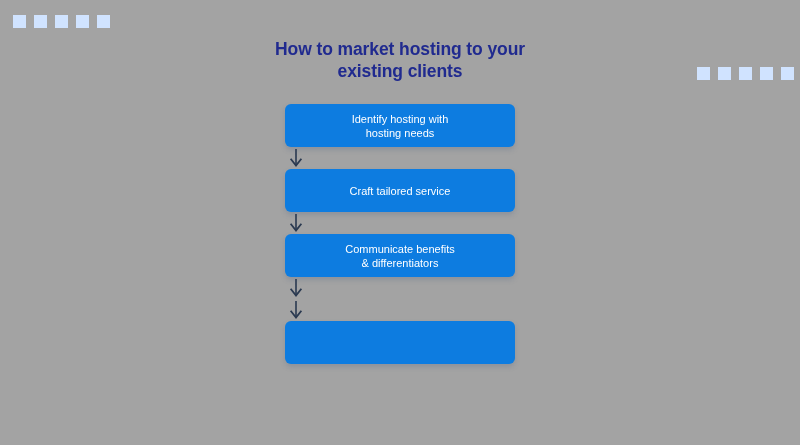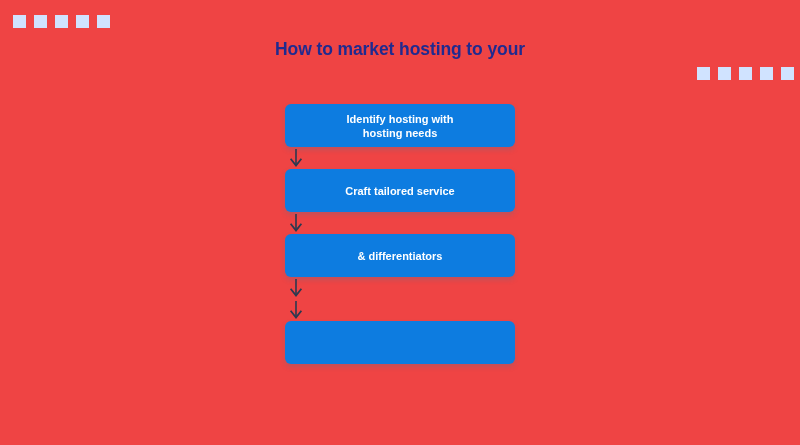--- a/index.html
+++ b/index.html
@@ -10,21 +10,21 @@
     width: 800px;
     height: 445px;
     background: #ffffff;
     font-family: "Liberation Sans", sans-serif;
     overflow: hidden;
   }
   #canvas {
     position: relative;
     width: 800px;
     height: 445px;
-    background: #ef4444;
+    background: #a3a3a3;
   }
 
   
   .deco-strip {
     position: absolute;
     display: flex;
     gap: 8px;
   }
   .deco-strip.left  { left: 13px;  top: 15px; }
   .deco-strip.right { left: 697px; top: 67px; }
@@ -67,21 +67,21 @@
     box-sizing: border-box;
     background: #0d7ce0;
     border-radius: 6px;
     box-shadow: 0 3px 5px rgba(90,110,140,0.30);
     display: flex;
     align-items: center;
     justify-content: center;
     text-align: center;
     color: #ffffff;
     font-size: 11px;
-    font-weight: bold;
+    font-weight: normal;
     line-height: 14px;
     padding: 0 0;
   }
   .flow-box .txt { display: block; }
   .flow-box .txt .l { display: block; }
 
   .connector {
     height: 22px;
     width: 22px;
     display: flex;
@@ -106,20 +106,21 @@
   <div class="deco-strip right" id="deco-right">
       <div class="deco-sq" style="background: rgb(208, 227, 255);"></div>
       <div class="deco-sq" style="background: rgb(208, 227, 255);"></div>
       <div class="deco-sq" style="background: rgb(208, 227, 255);"></div>
       <div class="deco-sq" style="background: rgb(208, 227, 255);"></div>
       <div class="deco-sq" style="background: rgb(208, 227, 255);"></div>
     </div>
 
   <div class="title">
     <span class="line">How to market hosting to your</span>
+    <span class="line">existing clients</span>
   </div>
 
   <div class="flow" id="flow">
       <div class="flow-step">
         <div class="flow-box" style="background: rgb(13, 124, 224); color: rgb(255, 255, 255);">
           <span class="txt">
             <span class="l">Identify hosting with</span>
             <span class="l">hosting needs</span>
           </span>
         </div>
@@ -139,20 +140,21 @@
       </div>
       <div class="connector">
         <svg width="14" height="20" viewBox="0 0 14 20">
           <line x1="7" y1="1" x2="7" y2="16" stroke="#2a3950" stroke-width="1.6"></line>
           <polyline points="2.2,11.5 7,17.5 11.8,11.5" fill="none" stroke="#2a3950" stroke-width="1.8" stroke-linecap="square"></polyline>
         </svg>
       </div>
       <div class="flow-step">
         <div class="flow-box" style="background: rgb(13, 124, 224); color: rgb(255, 255, 255);">
           <span class="txt">
+            <span class="l">Communicate benefits</span>
             <span class="l">&amp; differentiators</span>
           </span>
         </div>
       </div>
       <div class="connector">
         <svg width="14" height="20" viewBox="0 0 14 20">
           <line x1="7" y1="1" x2="7" y2="16" stroke="#2a3950" stroke-width="1.6"></line>
           <polyline points="2.2,11.5 7,17.5 11.8,11.5" fill="none" stroke="#2a3950" stroke-width="1.8" stroke-linecap="square"></polyline>
         </svg>
       </div>

